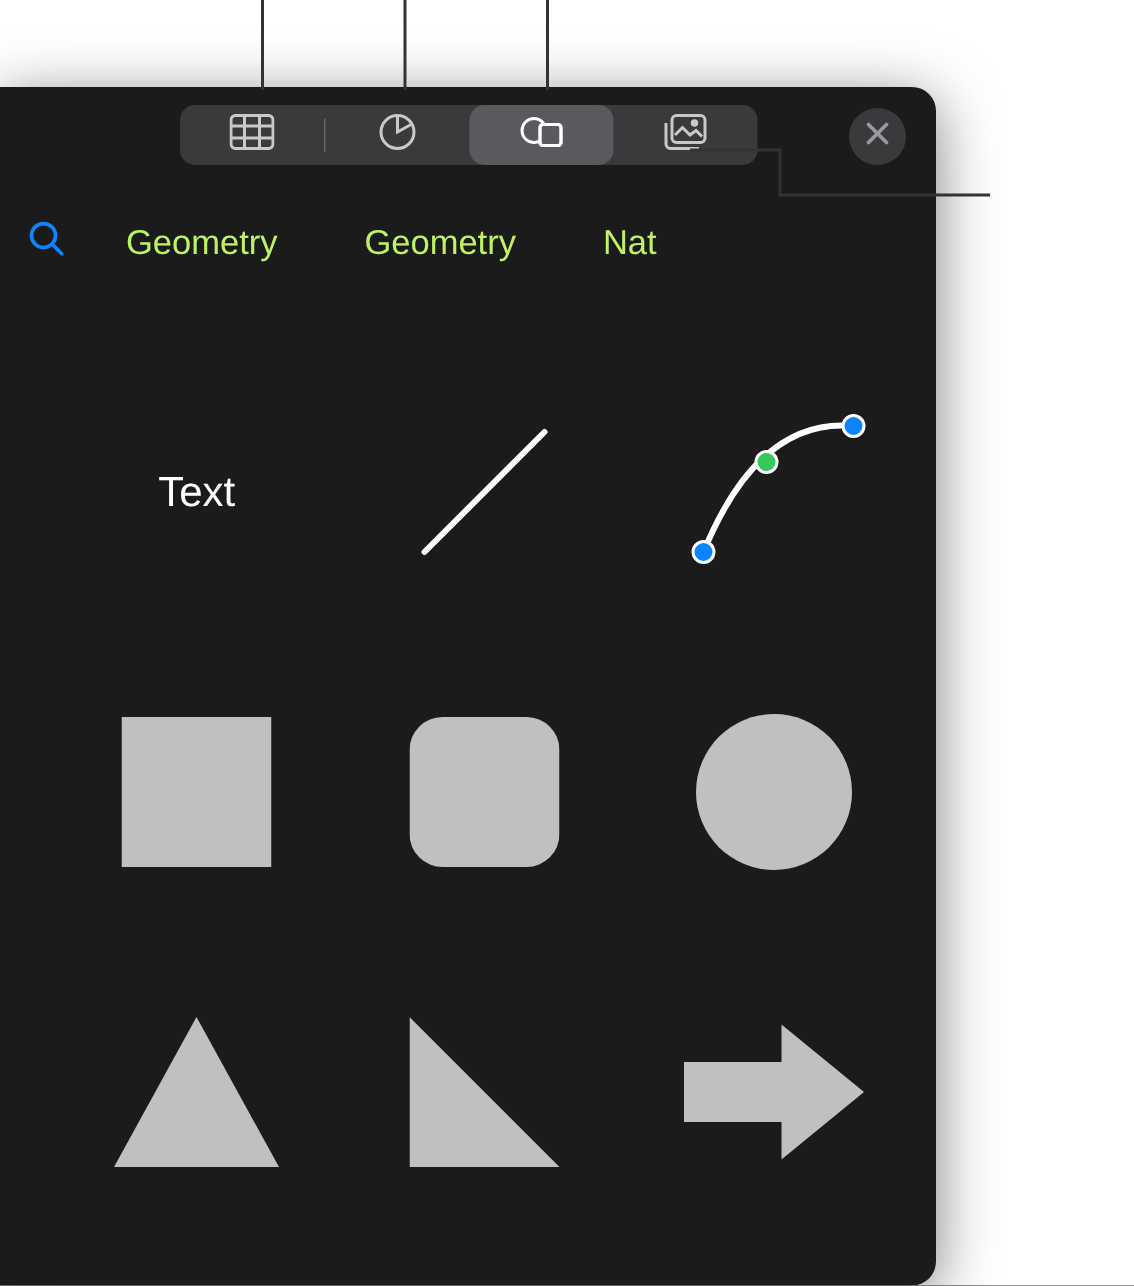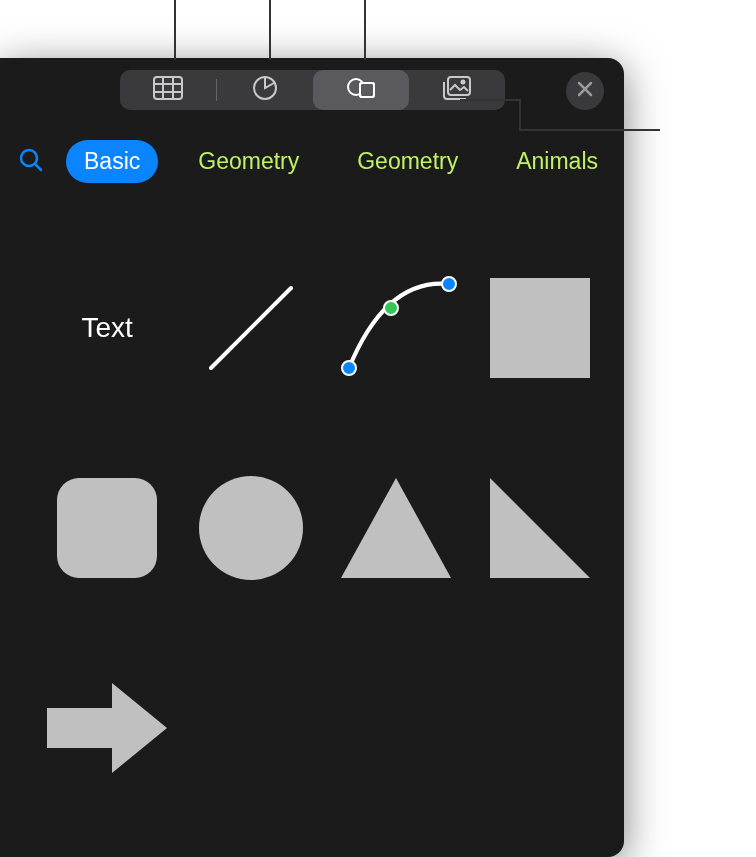--- a/index.html
+++ b/index.html
@@ -95,21 +95,21 @@
       border-radius: 22px;
       cursor: pointer;
       flex-shrink: 0;
     }
     .cat-tab.active {
       background: #0a84ff;
       color: #fff;
     }
     .shapes-grid {
       display: grid;
-      grid-template-columns: repeat(4, 1fr);
+      grid-template-columns: repeat(3, 1fr);
       gap: 50px 10px;
       padding: 70px 17px 30px 40px;
     }
     .shape-cell {
       height: 150px;
       display: flex;
       align-items: center;
       justify-content: center;
       cursor: pointer;
     }
@@ -184,24 +184,22 @@
     </div>
   </div>
 
   <div class="category-row">
     <span class="search-icon">
       <svg width="26" height="26" viewBox="0 0 26 26" fill="none" stroke="#0a84ff" stroke-width="2.5" stroke-linecap="round">
         <circle cx="11" cy="11" r="8"></circle>
         <line x1="17" y1="17" x2="23" y2="23"></line>
       </svg>
     </span>
-    <div class="cat-tab active">Basic</div>
     <div class="cat-tab">Geometry</div>
     <div class="cat-tab">Geometry</div>
-    <div class="cat-tab">Animals</div>
     <div class="cat-tab">Nat</div>
   </div>
 
   <div class="shapes-grid">
 
     <div class="shape-cell">
       <span class="shape-text">Text</span>
     </div>
 
     <div class="shape-cell">

